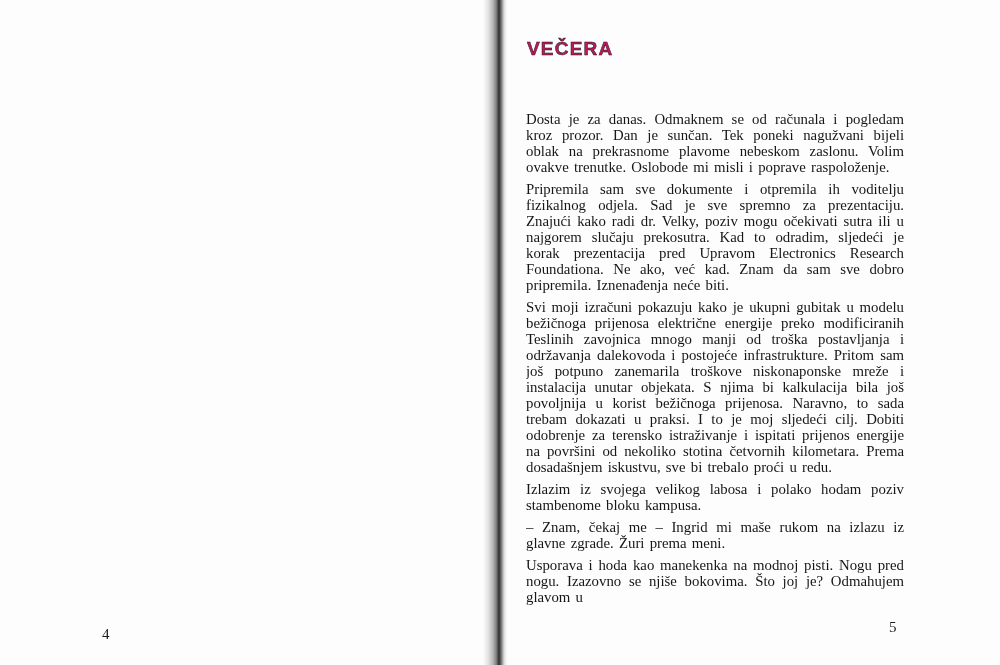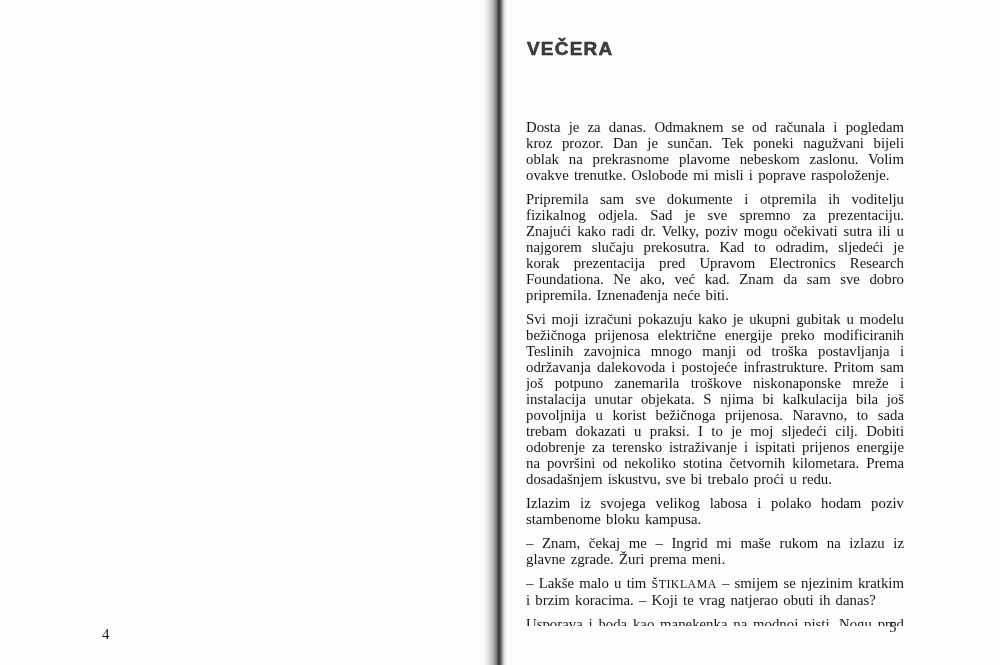--- a/index.html
+++ b/index.html
@@ -34,34 +34,34 @@
       #dcdcdc 88%,
       rgba(255,255,255,0) 100%);
   }
   .chapter-title {
     position: absolute; left: 20px; top: 38px;
     margin: 0;
     font-family: "Liberation Sans", sans-serif;
     font-weight: bold;
     font-size: 19px;
     letter-spacing: 1.2px;
-    color: #404040;
+    color: #be185d;
     -webkit-text-stroke: 0.5px #1c1c1c;
   }
   .text-block {
     position: absolute; left: 19px; top: 111px;
     width: 378px; height: 515px;
     overflow: hidden;
     font-size: 14.8px;
     line-height: 16px;
     text-align: justify;
     word-spacing: 1.5px;
     color: #161616;
   }
-  .text-block p { margin: 8px 0 6px 0; }
+  .text-block p { margin: 0 0 6px 0; }
   .smallcaps {
     font-size: 0.8em;
     letter-spacing: 0.5px;
   }
   .page-number {
     position: absolute;
     font-size: 15px;
     color: #1d1d1d;
   }
   .pn-left  { left: 102px; top: 626px; }
@@ -81,20 +81,19 @@
   <div class="page page-right">
 
     <h1 class="chapter-title">VEČERA</h1>
 
     <div class="text-block">
       <p>Dosta je za danas. Odmaknem se od računala i pogledam kroz prozor. Dan je sunčan. Tek poneki nagužvani bijeli oblak na prekrasnome plavome nebeskom zaslonu. Volim ovakve trenutke. Oslobode mi misli i poprave raspoloženje.</p>
       <p>Pripremila sam sve dokumente i otpremila ih voditelju fizikalnog odjela. Sad je sve spremno za prezentaciju. Znajući kako radi dr. Velky, poziv mogu očekivati sutra ili u najgorem slučaju prekosutra. Kad to odradim, sljedeći je korak prezentacija pred Upravom Electronics Research Foundationa. Ne ako, već kad. Znam da sam sve dobro pripremila. Iznenađenja neće biti.</p>
       <p>Svi moji izračuni pokazuju kako je ukupni gubitak u modelu bežičnoga prijenosa električne energije preko modificiranih Teslinih zavojnica mnogo manji od troška postavljanja i održavanja dalekovoda i postojeće infrastrukture. Pritom sam još potpuno zanemarila troškove niskonaponske mreže i instalacija unutar objekata. S njima bi kalkulacija bila još povoljnija u korist bežičnoga prijenosa. Naravno, to sada trebam dokazati u praksi. I to je moj sljedeći cilj. Dobiti odobrenje za terensko istraživanje i ispitati prijenos energije na površini od nekoliko stotina četvornih kilometara. Prema dosadašnjem iskustvu, sve bi trebalo proći u redu.</p>
       <p>Izlazim iz svojega velikog labosa i polako hodam poziv stambenome bloku kampusa.</p>
       <p>– Znam, čekaj me – Ingrid mi maše rukom na izlazu iz glavne zgrade. Žuri prema meni.</p>
-      <p><span>– Lakše malo u tim </span><span class="smallcaps">ŠTIKLAMA</span><span> – smijem se njezinim kratkim i brzim koracima. – Koji te vrag natjerao obuti ih danas?</span></p>
       <p>Usporava i hoda kao manekenka na modnoj pisti. Nogu pred nogu. Izazovno se njiše bokovima. Što joj je? Odmahujem glavom u</p>
     </div>
 
     <div class="page-number pn-right">5</div>
   </div>
 
 </div>
 
 </body></html>

